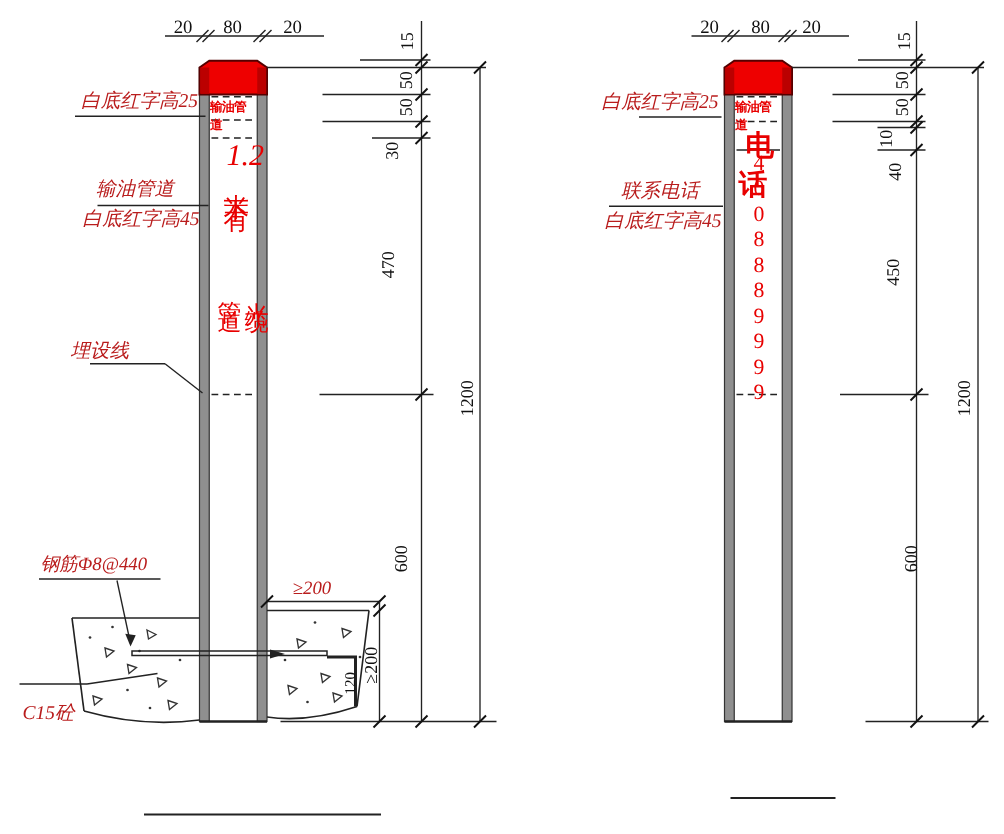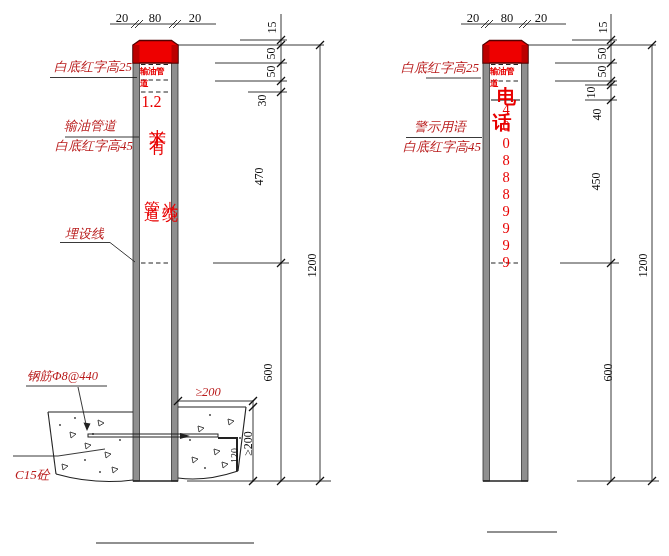--- a/index.html
+++ b/index.html
@@ -197,26 +197,26 @@
   </g>
 </svg>
 
 <div class="topdim" style="left:112px;top:11px;">20</div>
 <div class="topdim" style="left:145px;top:11px;">80</div>
 <div class="topdim" style="left:185px;top:11px;">20</div>
 
 <div class="lbl" style="left:50px;top:60px;width:82px;text-align:right;">白底红字高25</div>
 <div class="lbl ctr" style="left:64px;top:119px;width:50px;">输油管道</div>
 <div class="lbl" style="left:55px;top:139px;width:82px;">白底红字高45</div>
-<div class="lbl" style="left:65px;top:227px;">埋设线</div>
+<div class="lbl" style="left:47px;top:227px;">埋设线</div>
 <div class="lbl" style="left:27px;top:370px;font-size:12.5px;">钢筋Φ8@440</div>
 <div class="lbl" style="left:15px;top:468px;">C15砼</div>
 
 <div class="bandtxt" style="left:140px;top:66px;">输油管道</div>
-<div class="red ctr" style="position:absolute;left:136px;top:93px;width:31px;font-size:16px;">1.2</div>
+<div class="red ctr" style="position:absolute;left:148px;top:93px;width:31px;font-size:20px;font-style:italic;">1.2</div>
 <div class="vtext red" style="left:146px;top:116px;font-size:17px;letter-spacing:4.5px;">米下有</div>
 <div class="vtext red" style="left:141px;top:188px;font-size:16px;letter-spacing:6px;">管道</div>
 <div class="vtext red" style="left:159px;top:188px;font-size:16px;letter-spacing:6px;">光缆</div>
 
 <div class="vdim" style="left:250px;top:20px;">15</div>
 <div class="vdim" style="left:249px;top:46px;">50</div>
 <div class="vdim" style="left:249px;top:64px;">50</div>
 <div class="vdim" style="left:240px;top:93px;">30</div>
 <div class="vdim" style="left:237px;top:169px;">470</div>
 <div class="vdim" style="left:246px;top:365px;">600</div>
@@ -224,21 +224,21 @@
 <div class="lbl ctr" style="left:183px;top:386px;width:50px;font-size:12.5px;">≥200</div>
 <div class="vdim" style="left:226px;top:436px;">≥200</div>
 <div class="vdim" style="left:212px;top:450px;font-size:10px;">120</div>
 
 
 <div class="topdim" style="left:463px;top:11px;">20</div>
 <div class="topdim" style="left:497px;top:11px;">80</div>
 <div class="topdim" style="left:531px;top:11px;">20</div>
 
 <div class="lbl" style="left:397px;top:61px;width:82px;text-align:right;">白底红字高25</div>
-<div class="lbl ctr" style="left:407px;top:120px;width:66px;">警示用语</div>
+<div class="lbl ctr" style="left:407px;top:120px;width:66px;">联系电话</div>
 <div class="lbl" style="left:403px;top:140px;width:82px;">白底红字高45</div>
 
 <div class="bandtxt" style="left:490px;top:66px;">输油管道</div>
 <div class="red ctr" style="position:absolute;left:490px;top:84px;width:31px;font-size:19px;letter-spacing:7px;text-indent:7px;font-weight:bold;">电话</div>
 <div class="vtext red" style="left:497px;top:101px;width:17px;text-align:center;font-size:14.5px;letter-spacing:1px;">4008889999</div>
 
 <div class="vdim" style="left:581px;top:20px;">15</div>
 <div class="vdim" style="left:580px;top:46px;">50</div>
 <div class="vdim" style="left:580px;top:64px;">50</div>
 <div class="vdim" style="left:569px;top:85px;">10</div>

